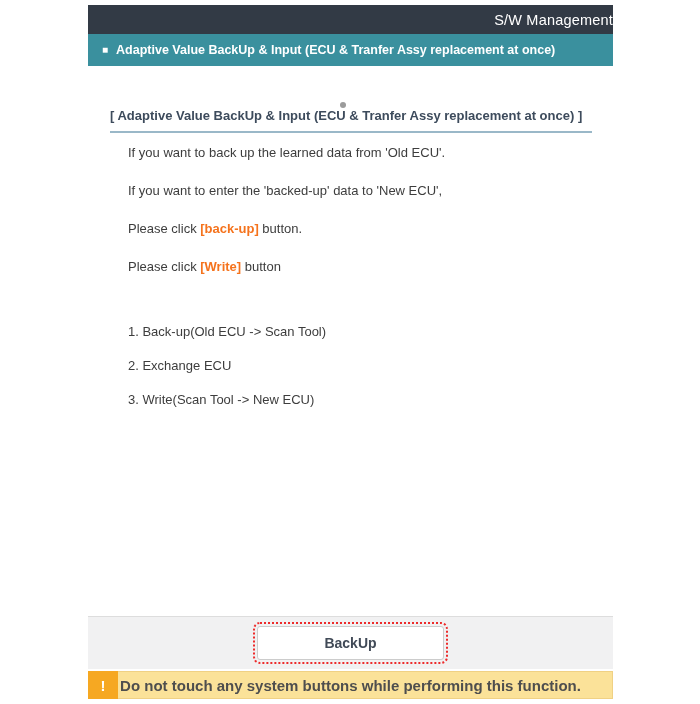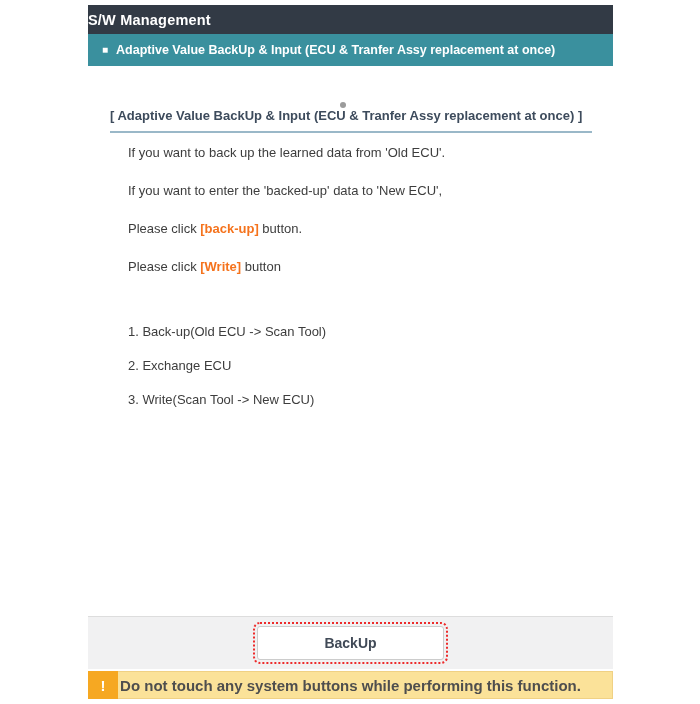--- a/index.html
+++ b/index.html
@@ -17,23 +17,23 @@
     flex-direction: column;
     background: #ffffff;
   }
   .header-bar {
     height: 29px;
     flex: 0 0 29px;
     background: var(--header_bg, #323a45);
     color: #ffffff;
     display: flex;
     align-items: center;
-    justify-content: flex-start;
+    justify-content: flex-end;
     font-size: 14.5px;
-    font-weight: bold;
+    font-weight: normal;
     letter-spacing: .2px;
   }
   .subheader-bar {
     height: 32px;
     flex: 0 0 32px;
     background: var(--subheader_bg, #3a909e);
     color: #ffffff;
     display: flex;
     align-items: center;
     padding-left: 14px;

